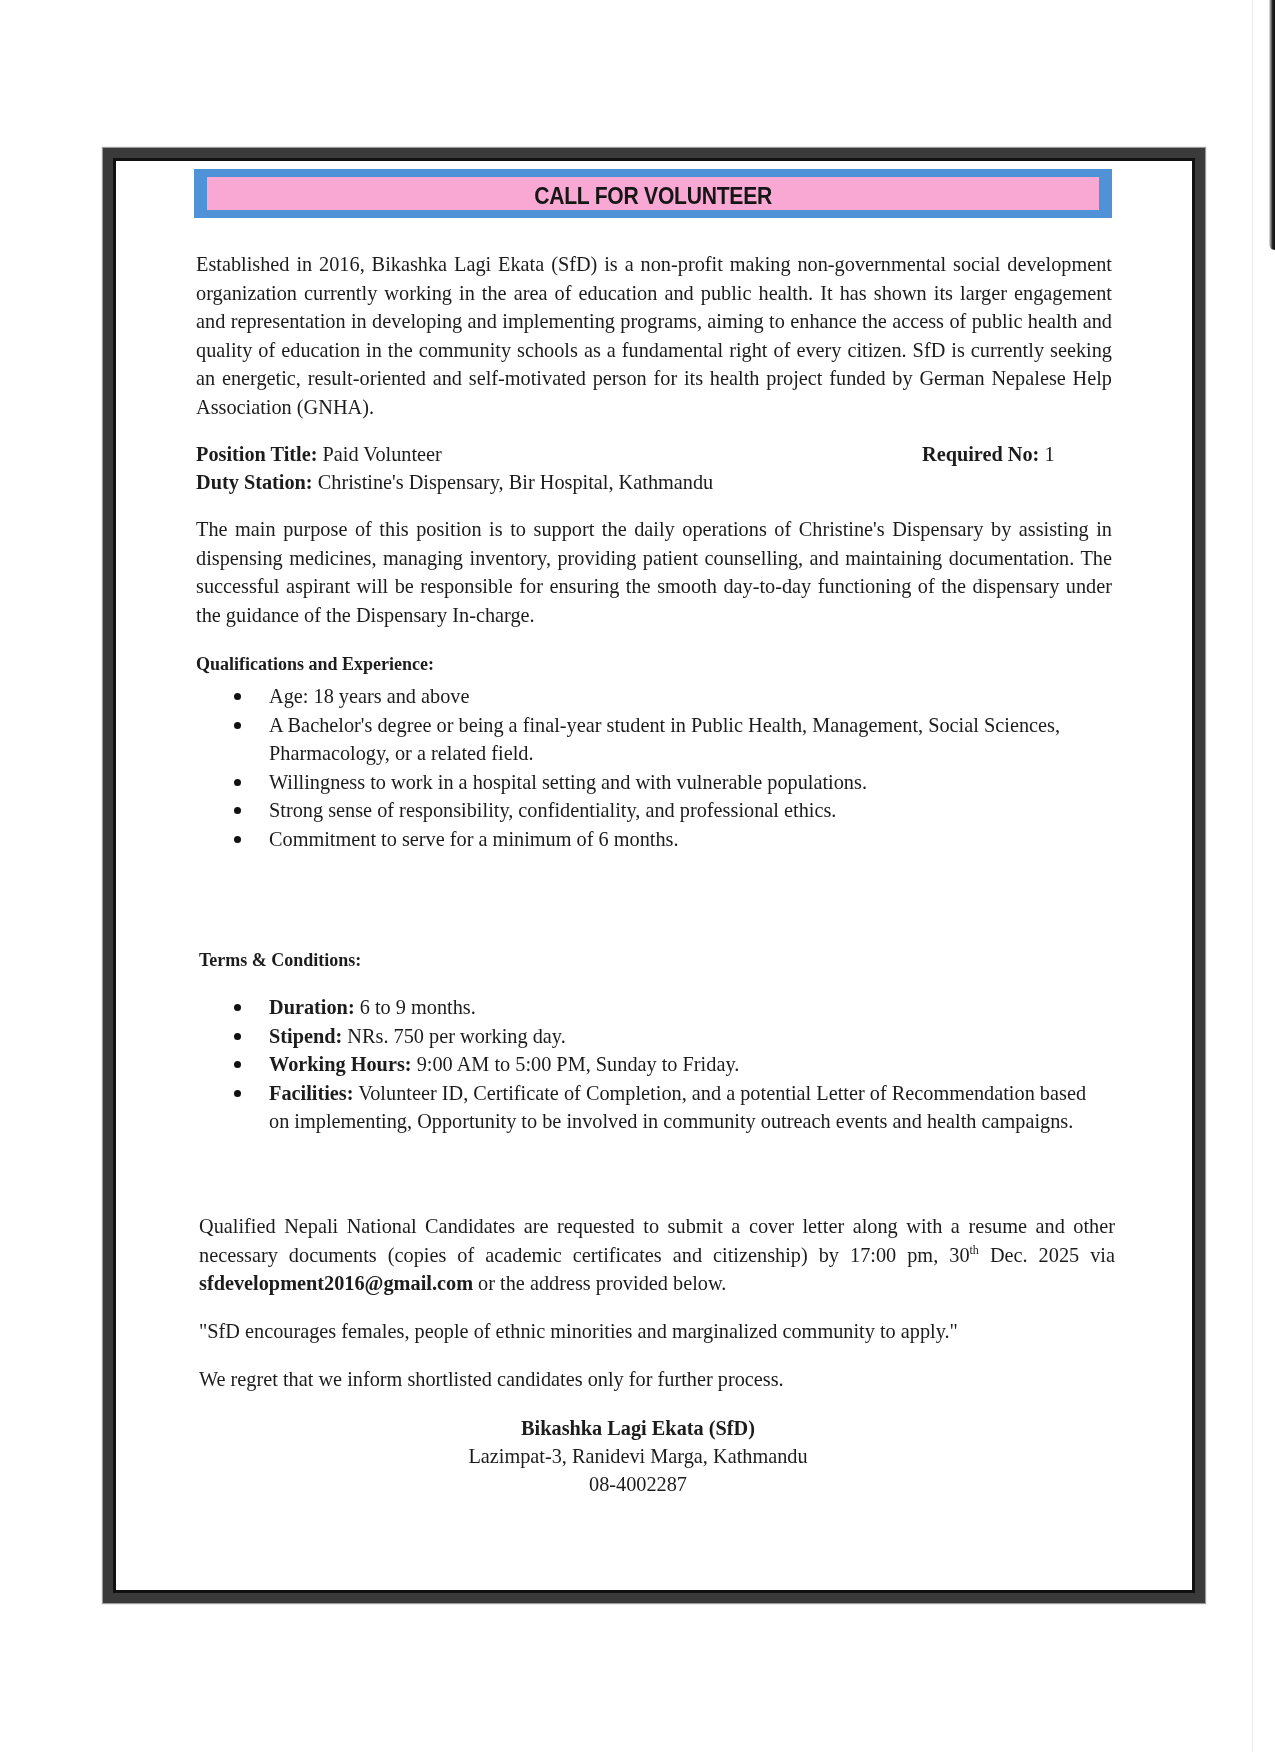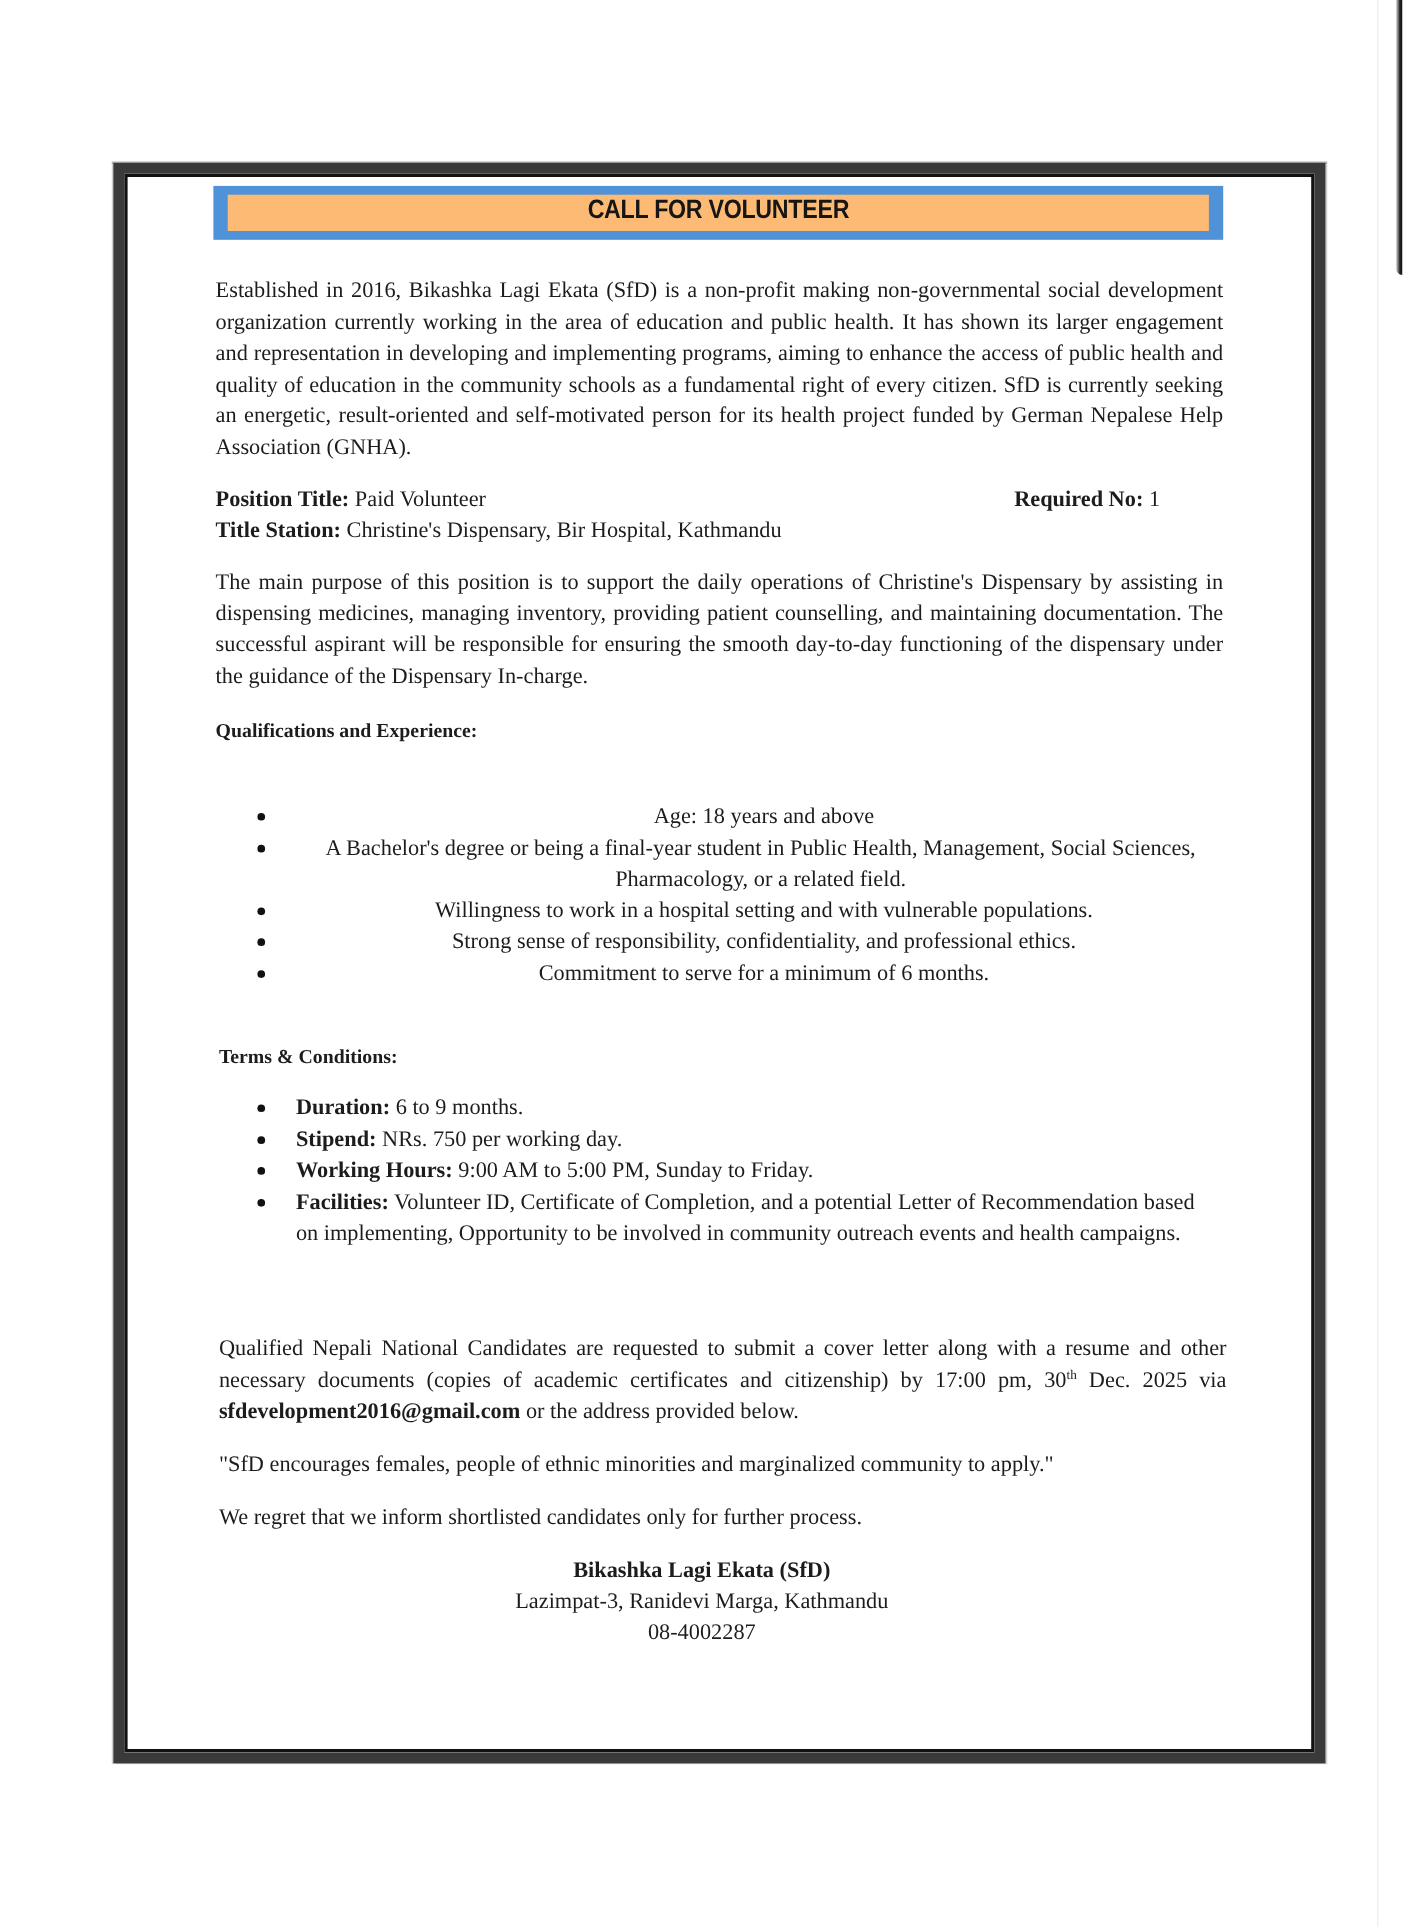--- a/index.html
+++ b/index.html
@@ -19,22 +19,22 @@
     position: absolute; left: 103px; top: 148px; width: 1102px; height: 1455px;
     box-sizing: border-box; border: 10px solid #3a3a3a;
     box-shadow: inset 0 0 0 3px #111, 0 0 1px 1px #9a9a9a;
     background: #fff;
   }
   .banner {
     position: absolute; left: 194px; top: 169px; width: 918px; height: 49px;
     box-sizing: border-box; background: #4f92d8; padding: 8px 13px 8px 13px;
   }
   .banner-inner {
-    width: 100%; height: 100%; background: #fdba74;
-    display: flex; align-items: flex-start; justify-content: center;
+    width: 100%; height: 100%; background: #f9a8d4;
+    display: flex; align-items: flex-end; justify-content: center;
   }
   .banner-title {
     font-family: "Liberation Sans", sans-serif; font-weight: bold; font-size: 24px;
     color: #161616; letter-spacing: -0.3px; transform: scaleX(0.88); display: inline-block;
   }
   .text { position: absolute; left: 196px; width: 916px; font-size: 20.3px; line-height: 28.6px; }
   .just { text-align: justify; text-align-last: left; }
   .b { font-weight: bold; }
   .heading { position: absolute; font-weight: bold; font-size: 18px; line-height: 28.6px; }
   .bullet-list { position: absolute; left: 230px; width: 890px; font-size: 20.3px; line-height: 28.6px; margin: 0; padding: 0; list-style: none; }
@@ -61,28 +61,28 @@
 
 <p class="text just" style="top:250px; margin:0;">Established in 2016, Bikashka Lagi Ekata (SfD) is a non-profit making non-governmental social development organization currently working in the area of education and public health. It has shown its larger engagement and representation in developing and implementing programs, aiming to enhance the access of public health and quality of education in the community schools as a fundamental right of every citizen. SfD is currently seeking an energetic, result-oriented and self-motivated person for its health project funded by German Nepalese Help Association (GNHA).</p>
 
 <div class="text" style="top:440px;">
   <span class="b">Position Title:</span><span> Paid Volunteer</span>
 </div>
 <div class="text" style="top:440px; left:903px; width:auto;margin-left:19px;">
   <span class="b">Required No:</span><span> 1</span>
 </div>
 <div class="text" style="top:468px;">
-  <span class="b">Title Station:</span><span> Christine's Dispensary, Bir Hospital, Kathmandu</span>
+  <span class="b">Duty Station:</span><span> Christine's Dispensary, Bir Hospital, Kathmandu</span>
 </div>
 
 <p class="text just" style="top:515px; margin:0;">The main purpose of this position is to support the daily operations of Christine's Dispensary by assisting in dispensing medicines, managing inventory, providing patient counselling, and maintaining documentation. The successful aspirant will be responsible for ensuring the smooth day-to-day functioning of the dispensary under the guidance of the Dispensary In-charge.</p>
 
 <div class="heading" style="left:196px; top:650px;">Qualifications and Experience:</div>
 
-<ul class="bullet-list" style="top:728px;text-align:center;">
+<ul class="bullet-list" style="top:682px;">
   <li><span class="dot"></span><span>Age: 18 years and above</span></li>
   <li style="padding-right:6px;"><span class="dot"></span><span>A Bachelor's degree or being a final-year student in Public Health, Management, Social Sciences, Pharmacology, or a related field.</span></li>
   <li><span class="dot"></span><span>Willingness to work in a hospital setting and with vulnerable populations.</span></li>
   <li><span class="dot"></span><span>Strong sense of responsibility, confidentiality, and professional ethics.</span></li>
   <li><span class="dot"></span><span>Commitment to serve for a minimum of 6 months.</span></li>
 </ul>
 
 <div class="heading" style="left:199px; top:946px;">Terms &amp; Conditions:</div>
 
 <ul class="bullet-list" style="top:993px; width:860px;">

